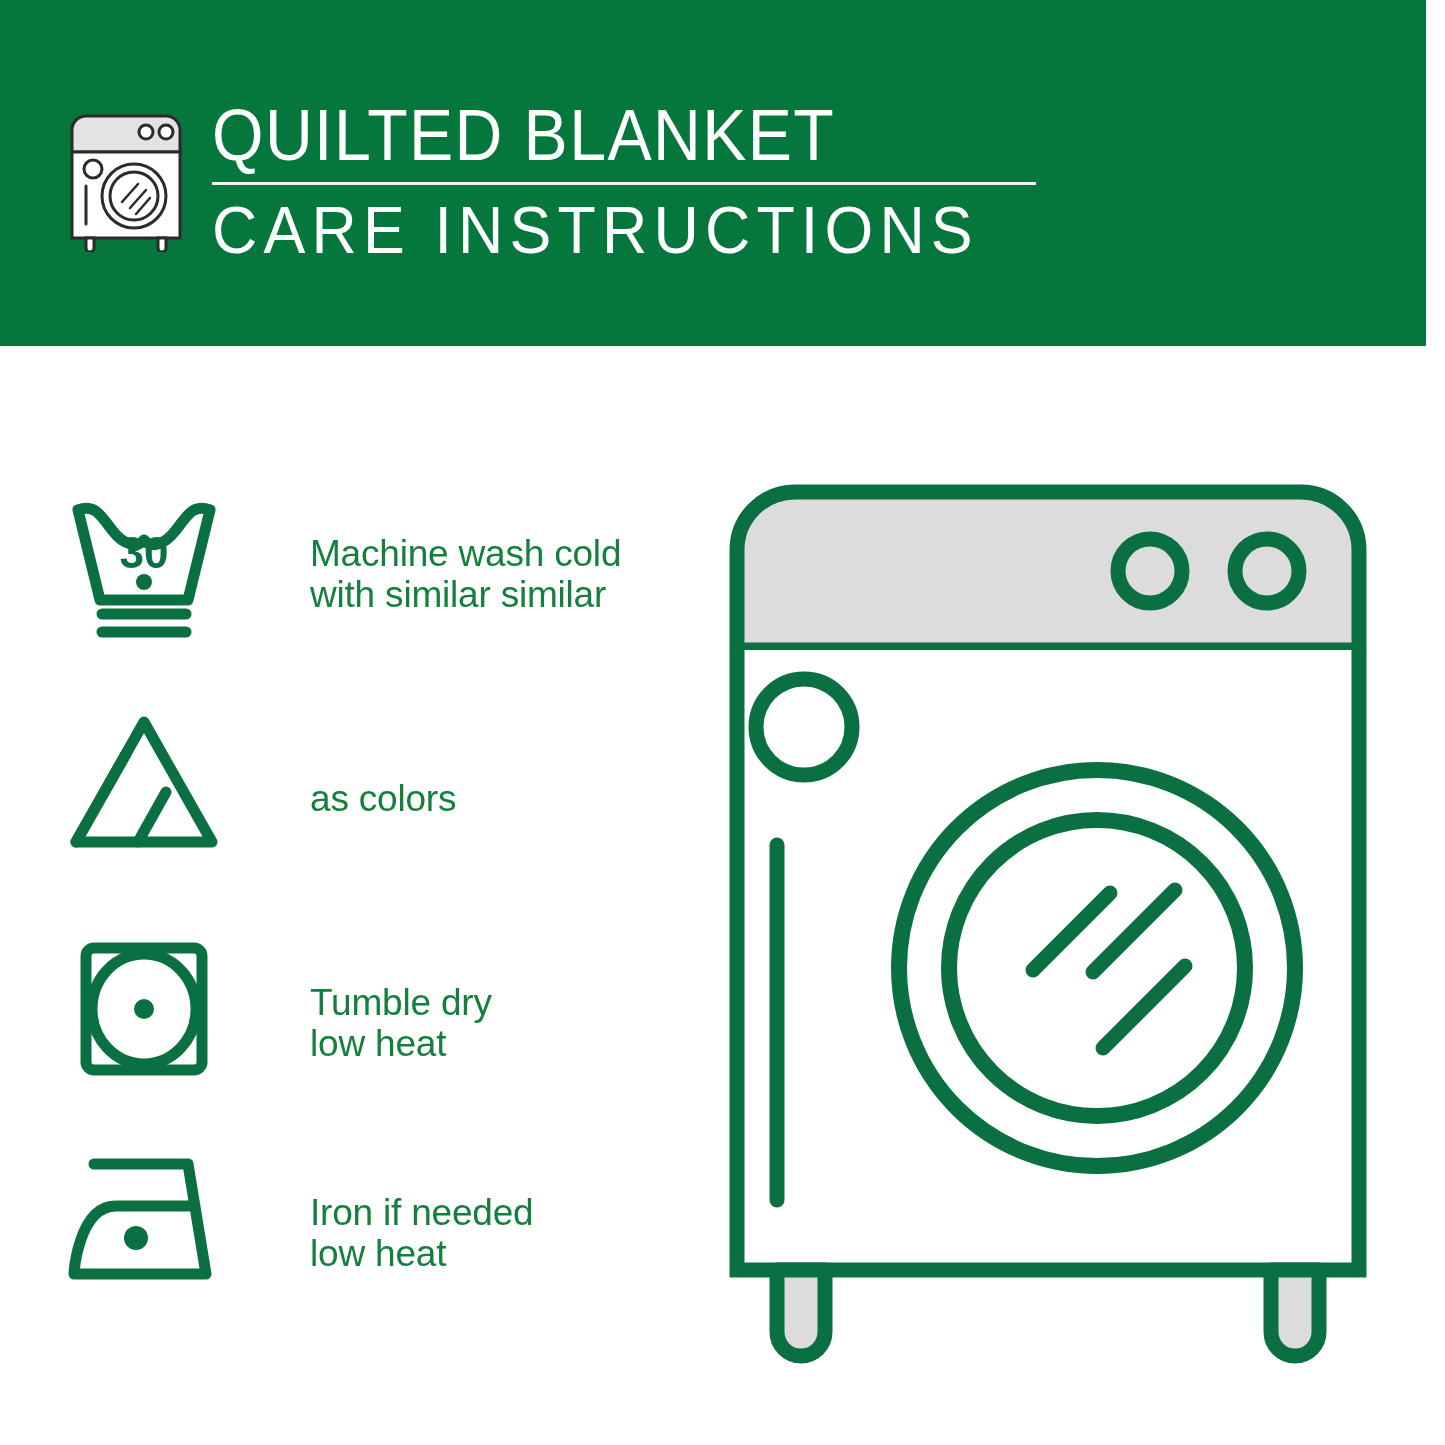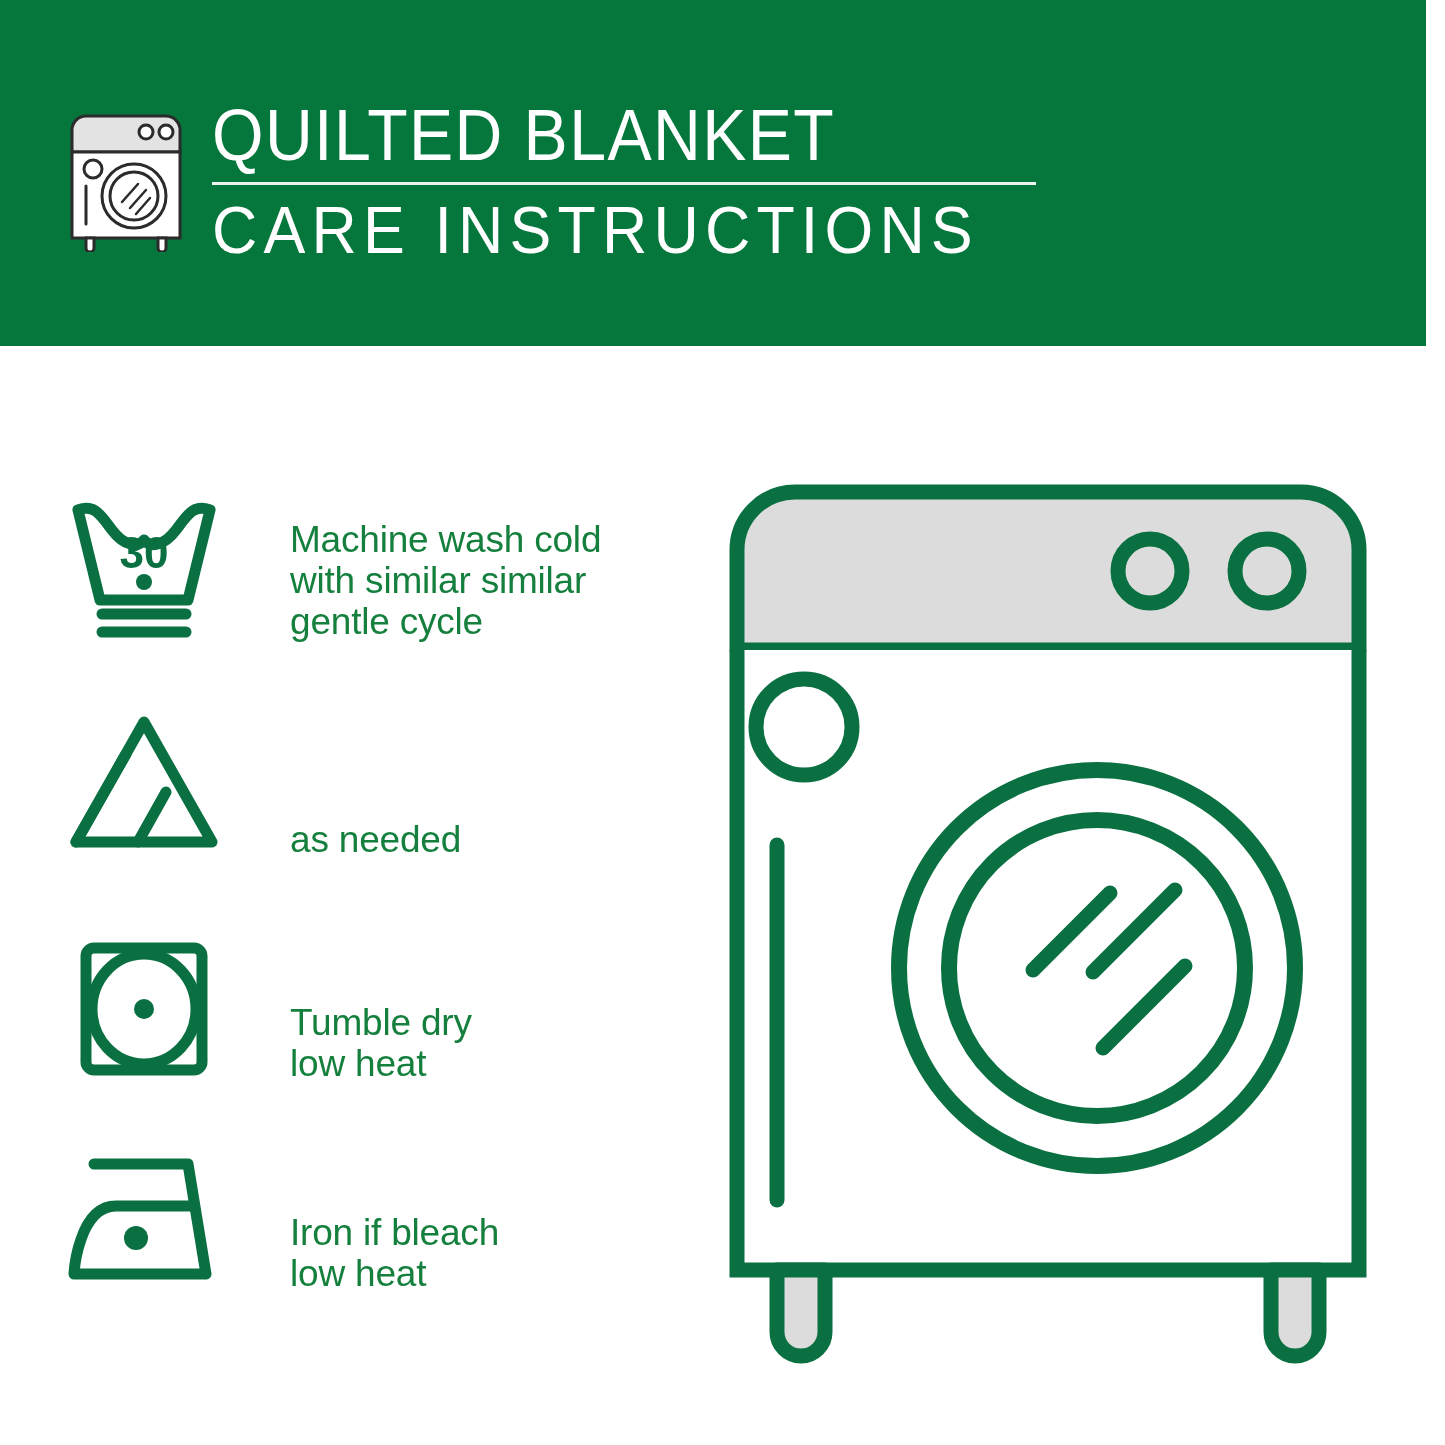--- a/index.html
+++ b/index.html
@@ -84,21 +84,22 @@
     left: 0;
     top: 346px;
     width: 720px;
     height: 1099px;
   }
   .care-row {
     position: absolute;
     left: 62px;
     width: 640px;
     display: flex;
-    align-items: flex-end;
+    align-items: center;
+    gap: 20px;
   }
   .row-0 { top: 146px; }
   .row-1 { top: 364px; }
   .row-2 { top: 588px; }
   .row-3 { top: 798px; }
 
   .care-symbol {
     width: 164px;
     flex: 0 0 164px;
     height: 150px;
@@ -185,36 +186,35 @@
             <line x1="38" y1="122" x2="122" y2="122"></line>
             <line x1="38" y1="140" x2="122" y2="140"></line>
           </g>
           <text x="80" y="76" text-anchor="middle" font-family="Liberation Sans, sans-serif" font-size="44" font-weight="bold" fill="#0A7041">30</text>
           <circle cx="80" cy="90" r="8" fill="#0A7041"></circle>
         </svg>
       </div>
       <div class="care-text ct-pad-0">
         <span class="tline">Machine wash cold</span>
         <span class="tline">with similar similar</span>
-        <span class="tline">gentle cycle</span>
       </div>
     </div>
 
     <div class="care-row row-1">
       <div class="care-symbol">
         <svg viewBox="0 0 160 150" width="160" height="150" aria-hidden="true">
           <g fill="none" stroke="#0A7041" stroke-width="11" stroke-linejoin="round" stroke-linecap="round">
             <path d="M80 12 L 148 132 L 12 132 Z"></path>
             <line x1="62" y1="44" x2="12" y2="132"></line>
             <line x1="102" y1="82" x2="74" y2="132"></line>
           </g>
         </svg>
       </div>
       <div class="care-text ct-pad-1">
-        <span class="tline">as needed</span>
+        <span class="tline">as colors</span>
       </div>
     </div>
 
     <div class="care-row row-2">
       <div class="care-symbol">
         <svg viewBox="0 0 160 150" width="160" height="150" aria-hidden="true">
           <rect x="22" y="14" width="116" height="122" rx="8" ry="8" fill="none" stroke="#0A7041" stroke-width="11"></rect>
           <ellipse cx="80" cy="75" rx="52" ry="55" fill="none" stroke="#0A7041" stroke-width="11"></ellipse>
           <circle cx="80" cy="75" r="10" fill="#0A7041"></circle>
         </svg>
@@ -228,21 +228,21 @@
     <div class="care-row row-3">
       <div class="care-symbol">
         <svg viewBox="0 0 160 150" width="160" height="150" aria-hidden="true">
           <g fill="none" stroke="#0A7041" stroke-width="11" stroke-linejoin="round" stroke-linecap="round">
             <path d="M30 20 L 124 20 L 142 130 L 10 130 C 10 130, 14 62, 52 62 L 130 62"></path>
           </g>
           <circle cx="72" cy="94" r="12" fill="#0A7041"></circle>
         </svg>
       </div>
       <div class="care-text ct-pad-3">
-        <span class="tline">Iron if bleach</span>
+        <span class="tline">Iron if needed</span>
         <span class="tline">low heat</span>
       </div>
     </div>
 
   </div>
 
   <div class="washer-figure">
     <svg viewBox="0 0 700 910" width="700" height="910" aria-hidden="true">
 
       <path d="M22 180 L22 80 A58 58 0 0 1 80 22 L586 22 A58 58 0 0 1 644 80 L644 180 Z" fill="#DCDCDC" stroke="#0A7041" stroke-width="15" stroke-linejoin="round"></path>

